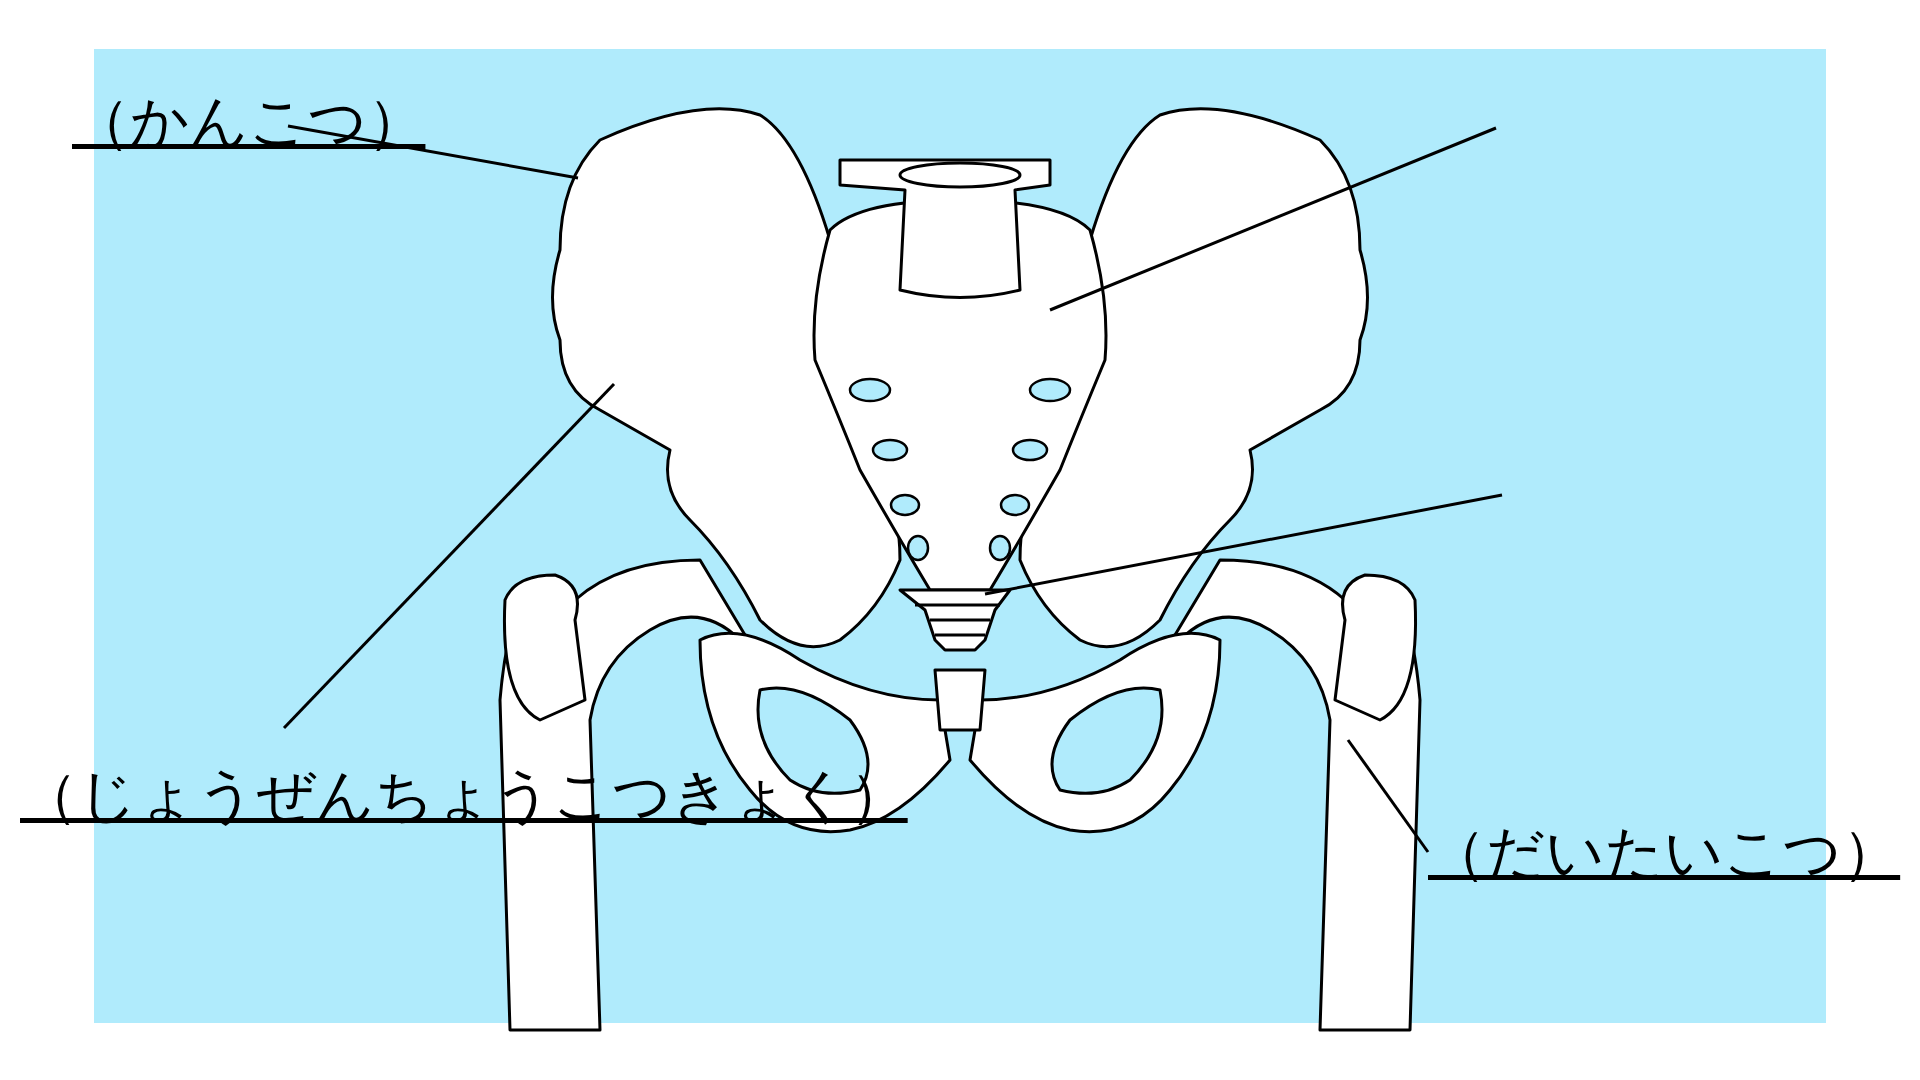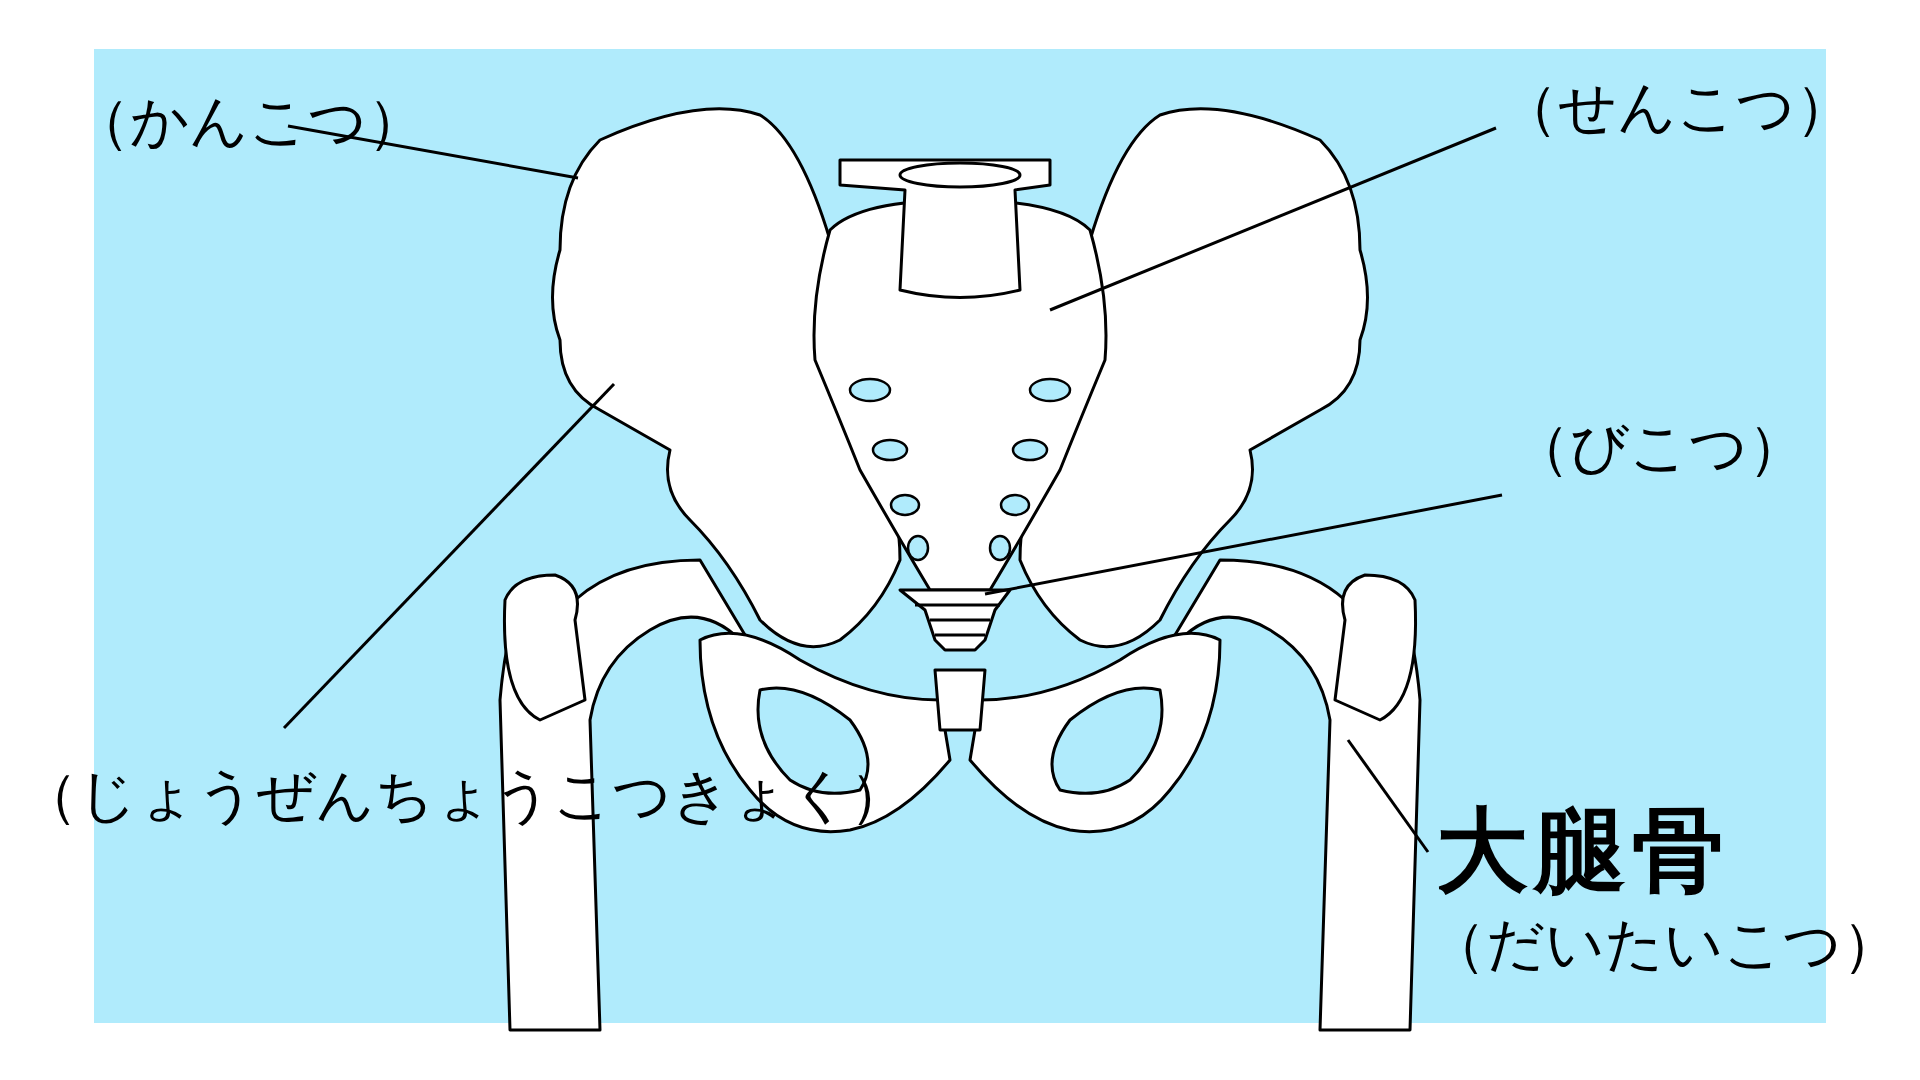--- a/index.html
+++ b/index.html
@@ -2,21 +2,21 @@
 <html><head>
 <meta charset="utf-8">
 <style>
   html, body { margin: 0; padding: 0; background: #ffffff; }
   body { width: 1920px; height: 1080px; position: relative; overflow: hidden;
          font-family: "DejaVu Sans", "Liberation Sans", sans-serif; }
   .bg { position: absolute; left: 94px; top: 49px; width: 1732px; height: 974px; }
   svg.art { position: absolute; left: 0; top: 0; width: 1920px; height: 1080px; }
   .label { position: absolute; color: #000; line-height: 1; white-space: nowrap; }
   .kanji { font-size: 92px; font-weight: bold; letter-spacing: 6px; }
-  .kana { font-size: 58px; font-weight: normal; }
+  .kana { font-size: 58px; font-weight: normal; text-decoration: underline; }
 </style>
 </head>
 <body>
 
 <div class="bg" style="background: rgb(176, 235, 252);"></div>
 
 <svg class="art" viewBox="0 0 1920 1080">
   <g stroke="#000" stroke-width="3" fill="#fff" stroke-linejoin="round">
 
     <path d="M520,600 Q505,640 500,700 L510,1030 L600,1030 L590,720 Q600,660 650,630 Q700,600 740,640 L760,660 L700,560 Q620,560 575,600 Z"></path>
@@ -65,27 +65,24 @@
     <line x1="284" y1="728" x2="614" y2="384"></line>
     <line x1="1428" y1="852" x2="1348" y2="740"></line>
   </g>
 </svg>
 
 <div class="label" style="left:80px; top:80px;">
   <div class="kana" style="margin-top:12px;margin-left:-8px;">（かんこつ）</div>
 </div>
 
 <div class="label" style="left:1508px; top:60px;">
-  <div class="kana" style="margin-top:18px;margin-left:-8px;">（せんこつ）</div>
 </div>
 
 <div class="label" style="left:1520px; top:400px;">
-  <div class="kana" style="margin-top:18px;margin-left:-8px;">（びこつ）</div>
 </div>
 
 <div class="label" style="left:26px; top:750px;">
   <div class="kana" style="margin-top:16px;margin-left:-6px;">（じょうぜんちょうこつきょく）</div>
 </div>
 
 <div class="label" style="left:1436px; top:805px;">
-  <div class="kanji">大腿骨</div>
   <div class="kana" style="margin-top:18px;margin-left:-8px;">（だいたいこつ）</div>
 </div>
 
 </body></html>

